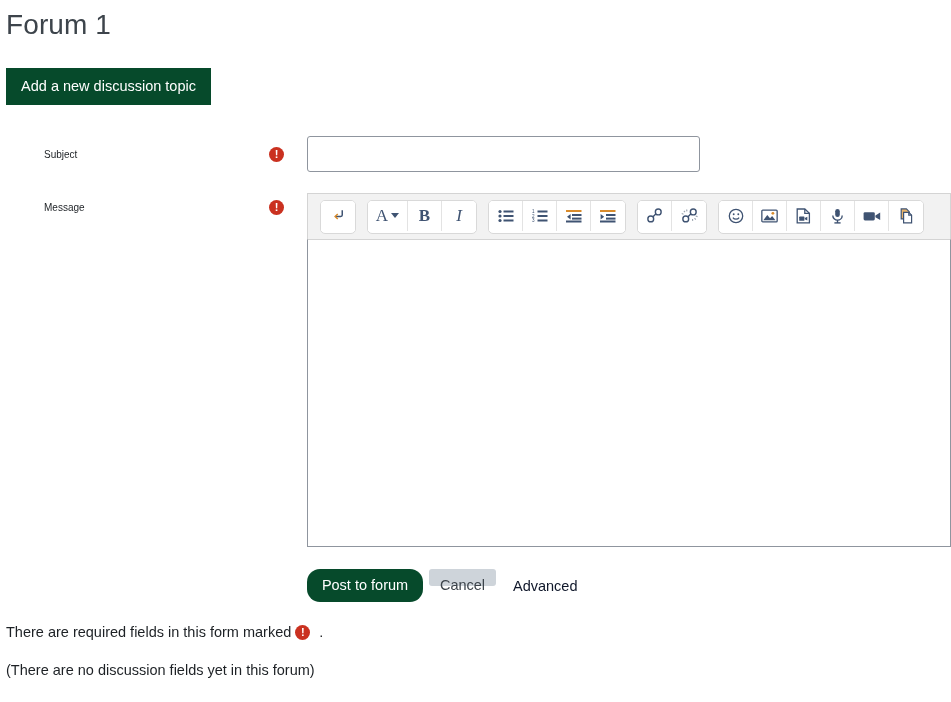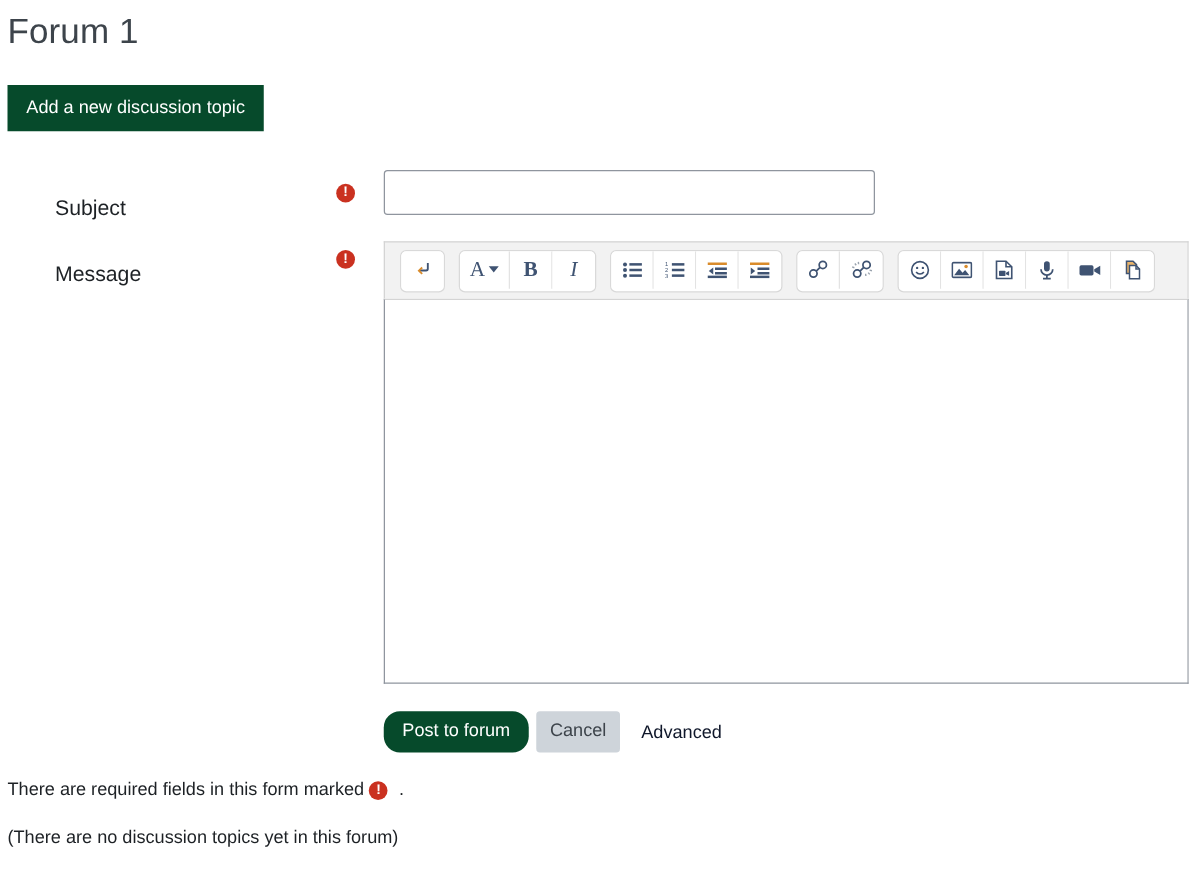--- a/index.html
+++ b/index.html
@@ -44,24 +44,23 @@
     line-height: 37px;
     text-align: center;
     cursor: pointer;
     padding: 0;
   }
 
   
   .form-label {
     position: absolute;
     left: 44px;
-    font-size: 17px;
+    font-size: 10px;
     color: #1d2125;
     line-height: 18px;
-    margin-top: 12px;
   }
   .label-subject { top: 146px; }
   .label-message { top: 199px; }
 
   .req-marker {
     position: absolute;
     width: 15px;
     height: 15px;
     border-radius: 50%;
     background: #ca3120;
@@ -191,21 +190,21 @@
     line-height: 33px;
     text-align: center;
     cursor: pointer;
     padding: 0;
   }
   .btn-cancel {
     position: absolute;
     left: 429px;
     top: 569px;
     width: 67px;
-    height: 33px;
+    height: 17px;
     background: #ced4da;
     color: #3d444b;
     border: 0;
     border-radius: 3px;
     font-family: "Liberation Sans", sans-serif;
     font-size: 14.5px;
     line-height: 33px;
     text-align: center;
     cursor: pointer;
     padding: 0;
@@ -401,13 +400,13 @@
 <button class="btn-post">Post to forum</button>
 <button class="btn-cancel">Cancel</button>
 <a class="link-advanced">Advanced</a>
 
 <div class="req-note">
   <span>There are required fields in this form marked</span>
   <span class="req-marker">!</span>
   <span>.</span>
 </div>
 
-<div class="empty-note">(There are no discussion topics yet in this forum)</div>
+<div class="empty-note">(There are no discussion fields yet in this forum)</div>
 
 </body></html>

